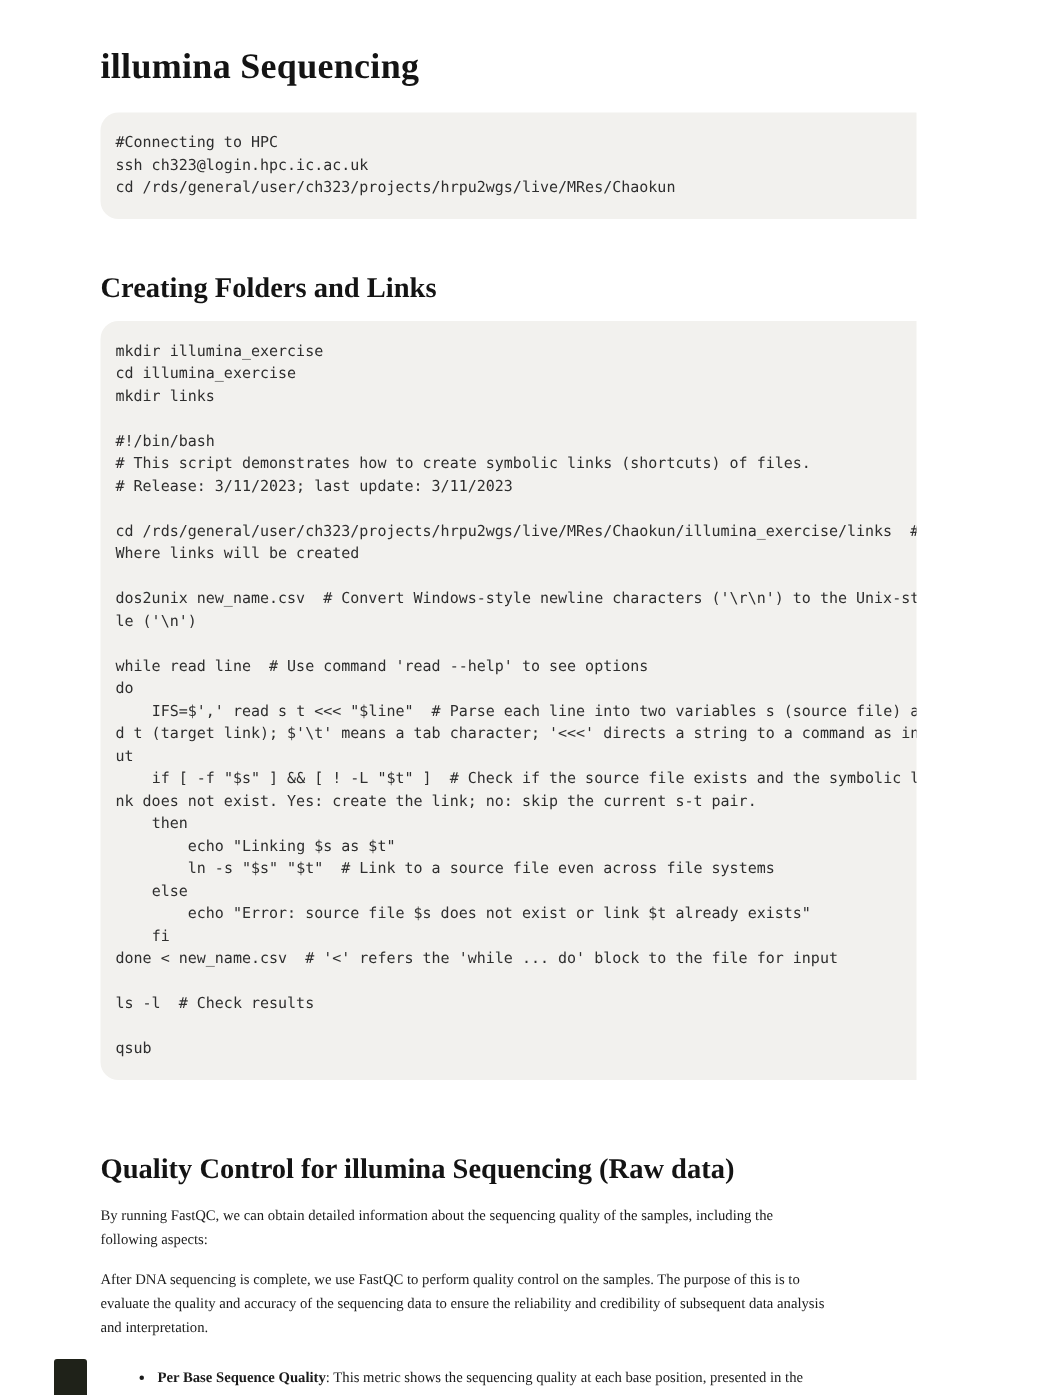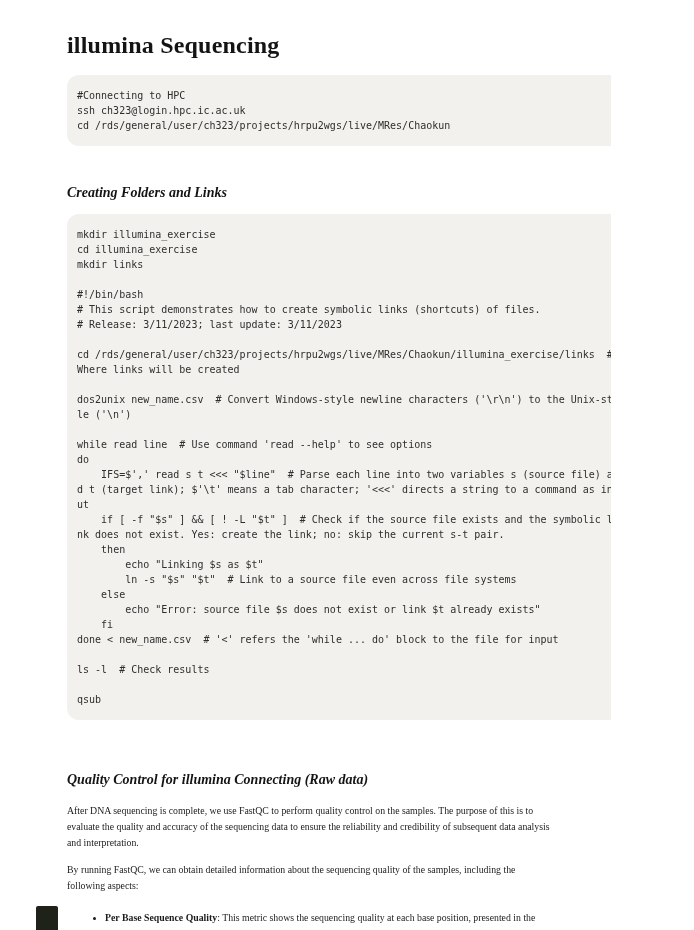--- a/index.html
+++ b/index.html
@@ -18,26 +18,25 @@
     margin: 30px 0 14px 0;
     font-family: "Liberation Serif", serif;
     font-size: 24px;
     line-height: 31px;
     font-weight: bold;
     color: var(--heading-text, #141414);
     letter-spacing: 0.2px;
   }
   h2.section-heading {
     font-family: "Liberation Serif", serif;
-    font-size: 14px;
+    font-size: 19px;
     line-height: 25px;
     font-weight: bold;
     color: var(--heading-text, #141414);
     margin: 34px 0 9px 0;
-    font-style: italic;
   }
   h2.section-heading.qc { margin: 47px 0 11px 0; }
   pre.code-block {
     margin: 0;
     background: var(--code-bg, #f2f1ee);
     color: var(--code-text, #2e2e2e);
     font-family: "DejaVu Sans Mono", monospace;
     font-size: 10px;
     line-height: 15px;
     padding: 13px 16px 13px 10px;
@@ -105,25 +104,25 @@
         ln -s "$s" "$t"  # Link to a source file even across file systems
     else
         echo "Error: source file $s does not exist or link $t already exists"
     fi
 done &lt; new_name.csv  # '&lt;' refers the 'while ... do' block to the file for input
 
 ls -l  # Check results
 
 qsub</pre>
 
-  <h2 class="section-heading qc">Quality Control for illumina Connecting (Raw data)</h2>
+  <h2 class="section-heading qc">Quality Control for illumina Sequencing (Raw data)</h2>
+
+  <p class="body-para">By running FastQC, we can obtain detailed information about the sequencing quality of the samples, including the following aspects:</p>
 
   <p class="body-para">After DNA sequencing is complete, we use FastQC to perform quality control on the samples. The purpose of this is to evaluate the quality and accuracy of the sequencing data to ensure the reliability and credibility of subsequent data analysis and interpretation.</p>
-
-  <p class="body-para">By running FastQC, we can obtain detailed information about the sequencing quality of the samples, including the following aspects:</p>
 
   <ul class="aspects-list">
     <li><strong>Per Base Sequence Quality</strong><span>: This metric shows the sequencing quality at each base position, presented in the form of a chart. Higher quality values indicate more accurate sequencing results.</span></li>
   </ul>
 
   <div class="dark-fragment"></div>
 
 </div>
 
 </body></html>

